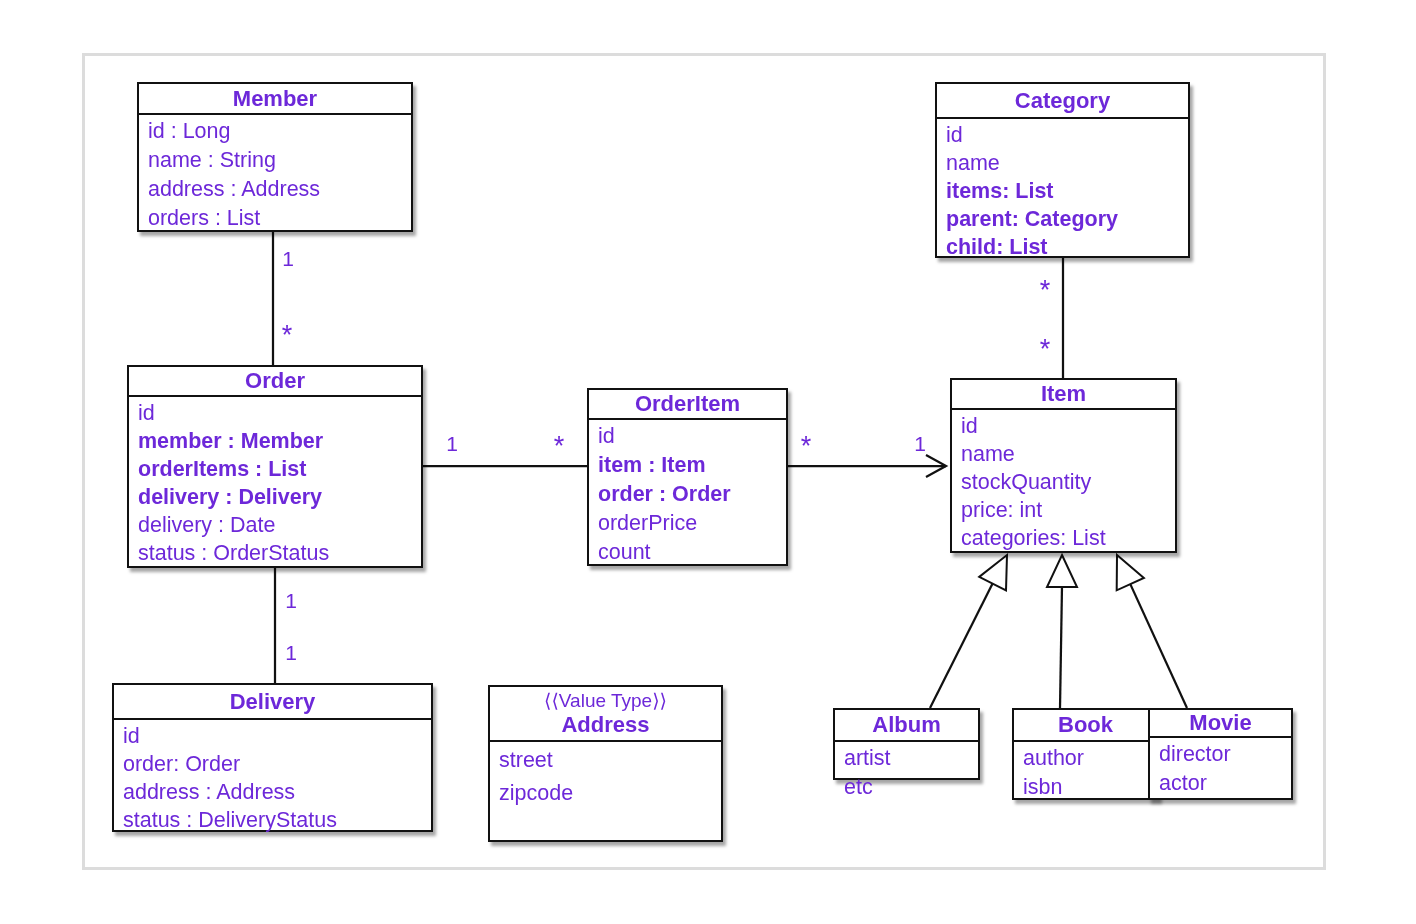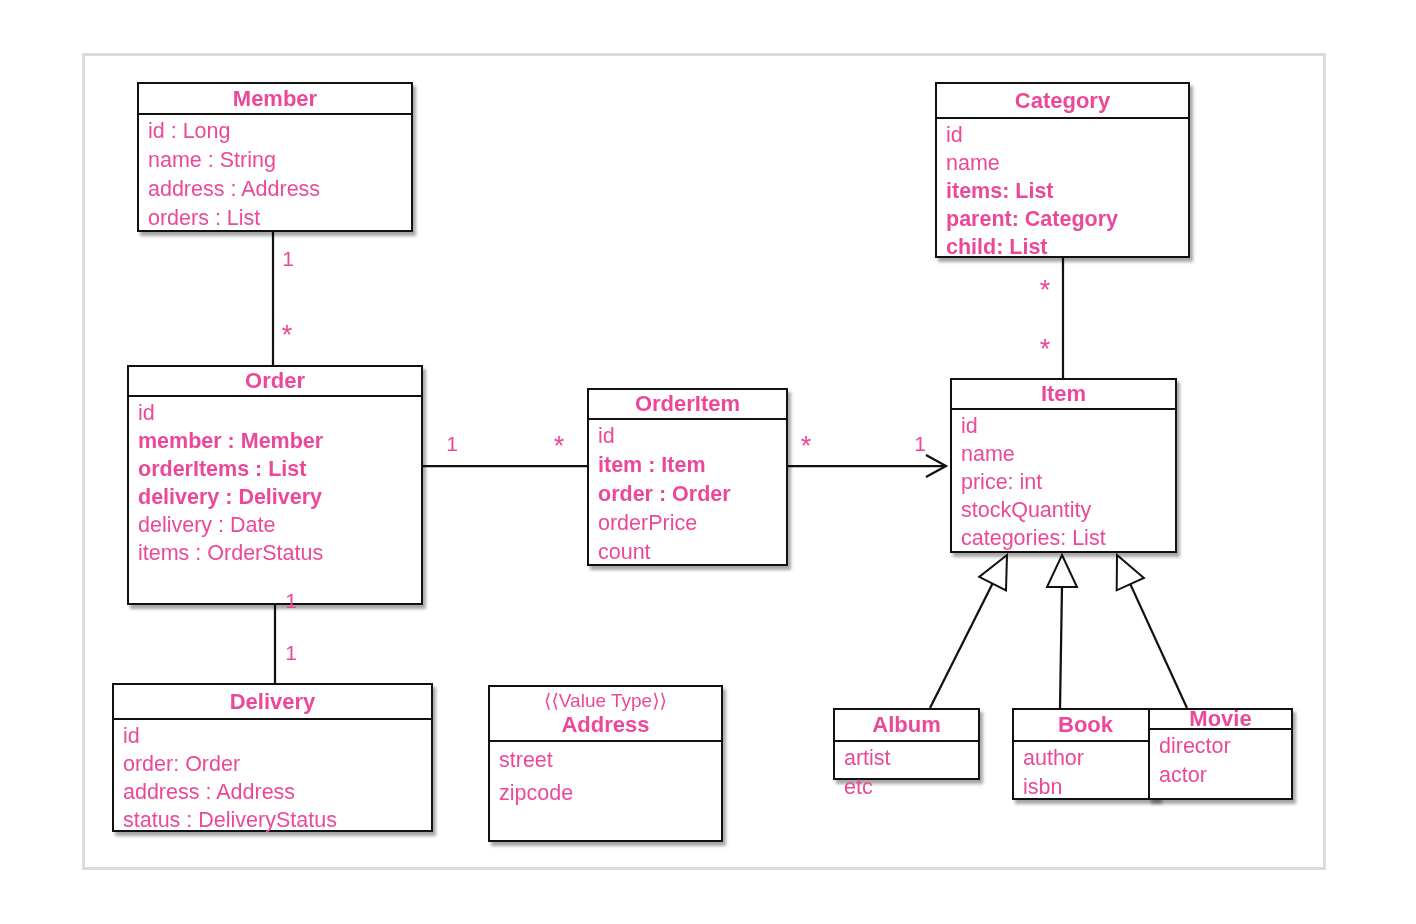--- a/index.html
+++ b/index.html
@@ -1,18 +1,18 @@
 <!DOCTYPE html>
 <html><head>
 <meta charset="utf-8">
 <style>
   html,body{margin:0;padding:0;background:#fff;}
   .stage{
     position:relative;width:1416px;height:924px;background:#fff;
-    font-family:"Liberation Sans","DejaVu Sans",sans-serif;color:#ec4899;overflow:hidden;
+    font-family:"Liberation Sans","DejaVu Sans",sans-serif;color:#6d28d9;overflow:hidden;
   }
   .frame{
     position:absolute;left:82px;top:53px;width:1244px;height:817px;
     border:3px solid #dcdcdc;background:#fff;box-sizing:border-box;
   }
   svg.connectors{position:absolute;left:0;top:0;width:1416px;height:924px;}
   .uml{
     position:absolute;background:#fff;border:2px solid #111;box-sizing:border-box;
     box-shadow:3px 4px 3px rgba(0,0,0,0.35);
   }
@@ -73,50 +73,50 @@
     <div class="title" style="height:35px;">Category</div>
     <div class="attrs tight">
       <div class="attr">id</div>
       <div class="attr">name</div>
       <div class="attr b">items: List</div>
       <div class="attr b">parent: Category</div>
       <div class="attr b">child: List</div>
     </div>
   </div>
 
-  <div class="uml" style="left:127px;top:365px;width:296px;height:240px;">
+  <div class="uml" style="left:127px;top:365px;width:296px;height:203px;">
     <div class="title" style="height:30px;">Order</div>
     <div class="attrs tight">
       <div class="attr">id</div>
       <div class="attr b">member : Member</div>
       <div class="attr b">orderItems : List</div>
       <div class="attr b">delivery : Delivery</div>
       <div class="attr">delivery : Date</div>
-      <div class="attr">items : OrderStatus</div>
+      <div class="attr">status : OrderStatus</div>
     </div>
   </div>
 
   <div class="uml" style="left:587px;top:388px;width:201px;height:178px;">
     <div class="title" style="height:30px;">OrderItem</div>
     <div class="attrs">
       <div class="attr">id</div>
       <div class="attr b">item : Item</div>
       <div class="attr b">order : Order</div>
       <div class="attr">orderPrice</div>
       <div class="attr">count</div>
     </div>
   </div>
 
   <div class="uml" style="left:950px;top:378px;width:227px;height:175px;">
     <div class="title" style="height:30px;">Item</div>
     <div class="attrs tight">
       <div class="attr">id</div>
       <div class="attr">name</div>
+      <div class="attr">stockQuantity</div>
       <div class="attr">price: int</div>
-      <div class="attr">stockQuantity</div>
       <div class="attr">categories: List</div>
     </div>
   </div>
 
   <div class="uml" style="left:112px;top:683px;width:321px;height:149px;">
     <div class="title" style="height:35px;">Delivery</div>
     <div class="attrs tight">
       <div class="attr">id</div>
       <div class="attr">order: Order</div>
       <div class="attr">address : Address</div>
@@ -145,21 +145,21 @@
 
   <div class="uml" style="left:1012px;top:708px;width:147px;height:92px;">
     <div class="title" style="height:32px;">Book</div>
     <div class="attrs">
       <div class="attr">author</div>
       <div class="attr">isbn</div>
     </div>
   </div>
 
   <div class="uml" style="left:1148px;top:708px;width:145px;height:92px;">
-    <div class="title" style="height:20px;">Movie</div>
+    <div class="title" style="height:28px;">Movie</div>
     <div class="attrs">
       <div class="attr">director</div>
       <div class="attr">actor</div>
     </div>
   </div>
 
   <span class="mult" style="left:288px;top:258px;">1</span>
   <span class="mult star" style="left:287px;top:333px;">*</span>
 
   <span class="mult" style="left:452px;top:443px;">1</span>

